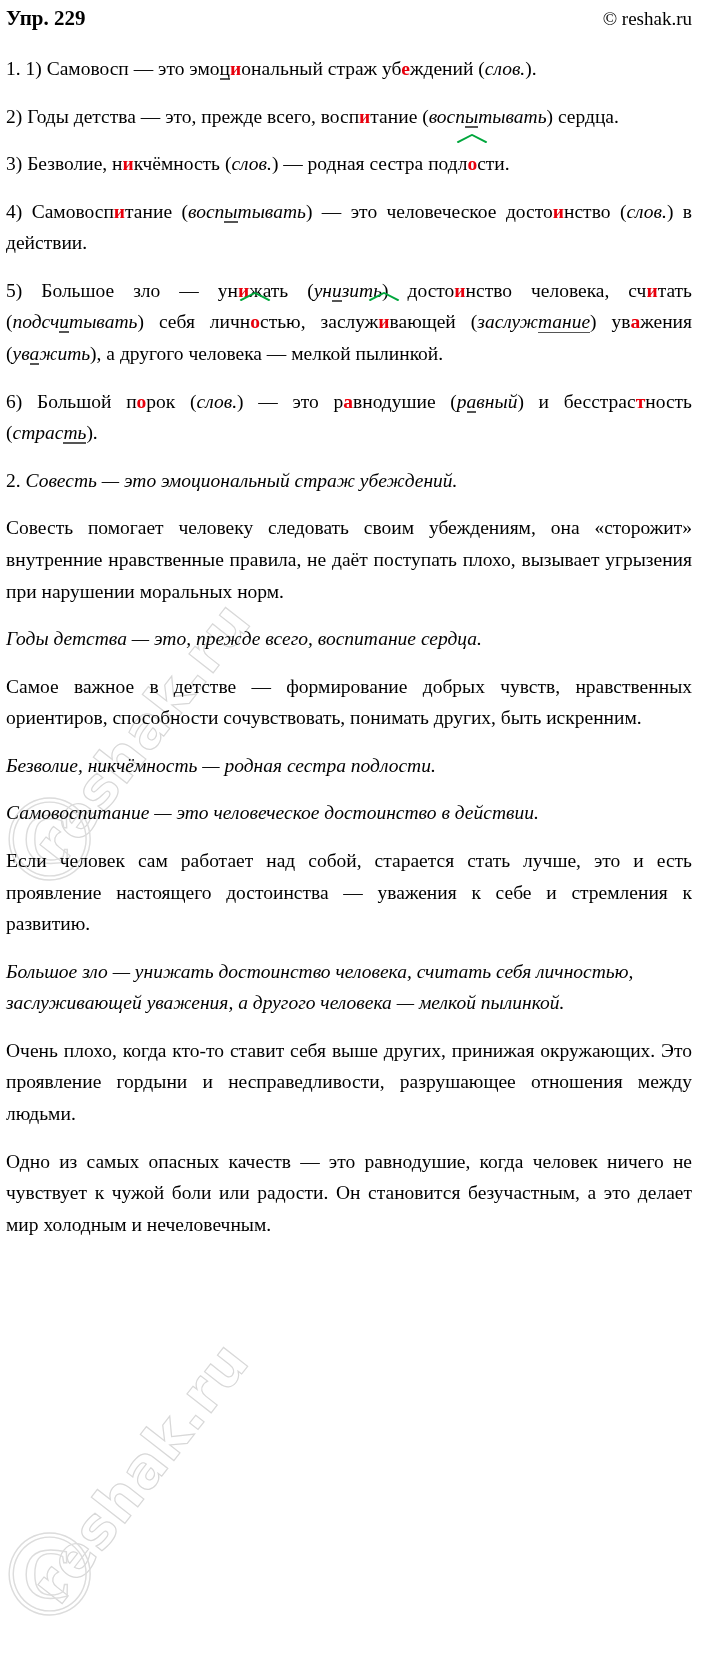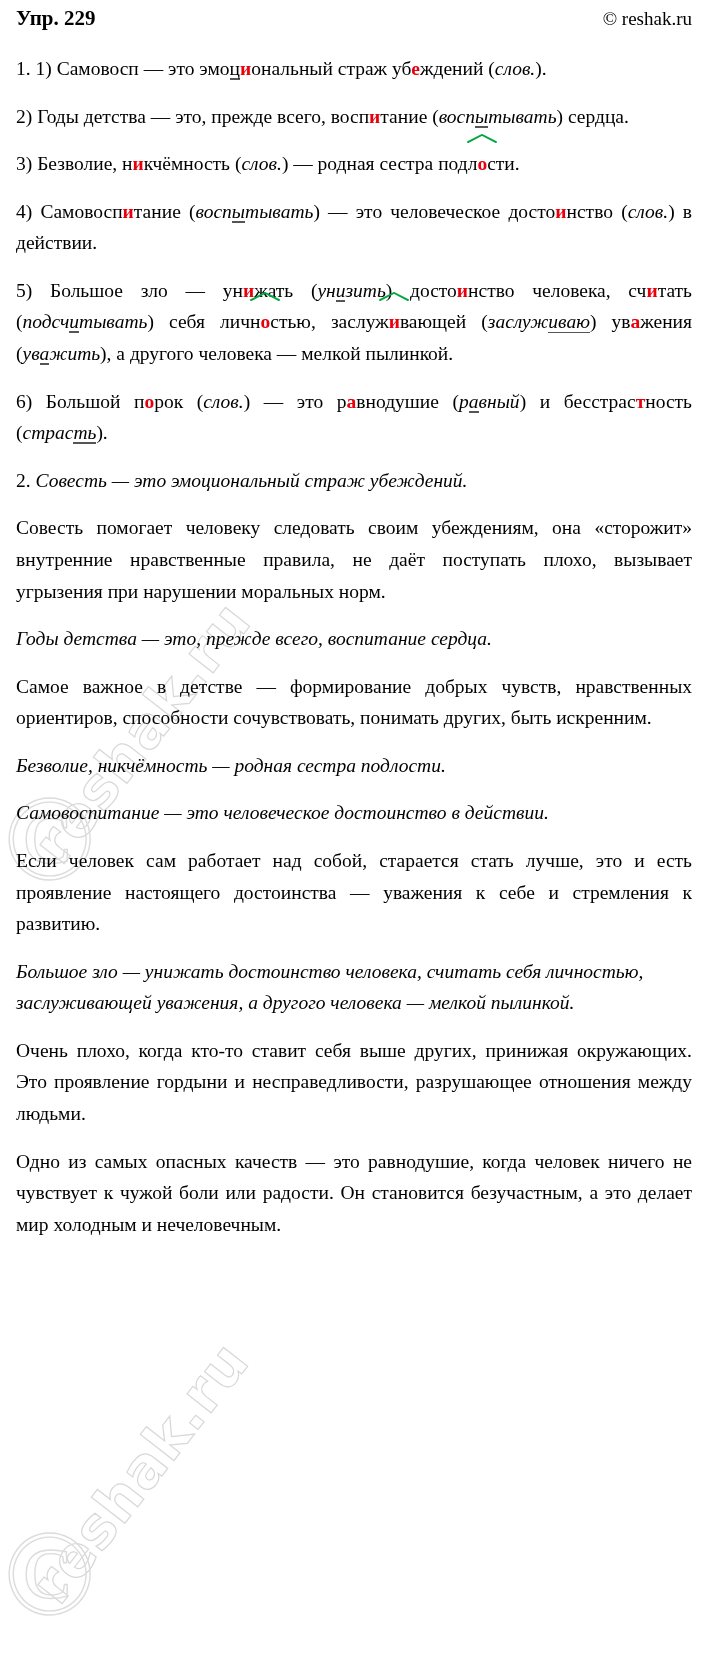--- a/index.html
+++ b/index.html
@@ -39,21 +39,21 @@
     color: transparent;
     -webkit-text-stroke: 1.4px #dcdcdc;
   }
   .wm-c1 { top: 770px;  left: 4px; }
   .wm-c2 { top: 1505px; left: 4px; }
 
   
   .page {
     position: relative;
     z-index: 1;
-    padding: 6px 10px 10px 16px;
+    padding: 6px 10px 10px 6px;
   }
 
   .head {
     display: flex;
     align-items: baseline;
     justify-content: space-between;
     margin-bottom: 22px;
   }
   .head-title {
     font-size: 21px;
@@ -144,21 +144,21 @@
           </span><span class="red">о</span></span><span>сти.</span></div>
       <div class="line"><span>4) </span><span>Самовосп</span><span class="red">и</span><span>тание (</span><span class="it">восп</span><span class="it dbl">ы</span><span class="it">тывать</span><span>) — это человеческое досто</span><span class="red">и</span><span>нство (</span><span class="it">слов.</span><span>) в действии.</span></div>
       <div class="line"><span>5) </span><span>Большое зло — ун</span><span class="red">и</span><span>жать (</span><span class="it">ун</span><span class="it dbl">и</span><span class="it">зить</span><span>) досто</span><span class="red">и</span><span>нство человека, сч</span><span class="red">и</span><span>тать (</span><span class="it">подсч</span><span class="it dbl">и</span><span class="it">тывать</span><span>) себя личн</span><span class="suf"><span class="cap">
             <svg viewBox="0 0 24 10" preserveAspectRatio="none">
               <path d="M1 9 L12 1 L23 9" fill="none" stroke="#00a63c" stroke-width="2" stroke-linecap="round" stroke-linejoin="round"></path>
             </svg>
           </span><span class="red">о</span></span><span>стью, заслуж</span><span class="suf"><span class="cap">
             <svg viewBox="0 0 24 10" preserveAspectRatio="none">
               <path d="M1 9 L12 1 L23 9" fill="none" stroke="#00a63c" stroke-width="2" stroke-linecap="round" stroke-linejoin="round"></path>
             </svg>
-          </span><span class="red">и</span></span><span>вающей (</span><span class="it">заслуж</span><span class="it sgl">иваю</span><span>) ув</span><span class="red">а</span><span>жения (</span><span class="it">ув</span><span class="it dbl">а</span><span class="it">жить</span><span>), а другого человека — мелкой пылинкой.</span></div>
+          </span><span class="red">и</span></span><span>вающей (</span><span class="it">заслуж</span><span class="it sgl">тание</span><span>) ув</span><span class="red">а</span><span>жения (</span><span class="it">ув</span><span class="it dbl">а</span><span class="it">жить</span><span>), а другого человека — мелкой пылинкой.</span></div>
       <div class="line"><span>6) </span><span>Большой п</span><span class="red">о</span><span>рок (</span><span class="it">слов.</span><span>) — это р</span><span class="red">а</span><span>внодушие (</span><span class="it">р</span><span class="it dbl">а</span><span class="it">вный</span><span>) и бесстрас</span><span class="red">т</span><span>ность (</span><span class="it">страс</span><span class="it dbl">ть</span><span>).</span></div>
     </div>
 
   <div id="part2-host">
       <div class="thesis"><span class="nowrap" style="font-style: normal;">2. </span><span>Совесть — это эмоциональный страж убеждений.</span></div>
       <div class="para">Совесть помогает человеку следовать своим убеждениям, она «сторожит» внутренние нравственные правила, не даёт поступать плохо, вызывает угрызения при нарушении моральных норм.</div>
       <div class="thesis"><span>Годы детства — это, прежде всего, воспитание сердца.</span></div>
       <div class="para">Самое важное в детстве — формирование добрых чувств, нравственных ориентиров, способности сочувствовать, понимать других, быть искренним.</div>
       <div class="thesis"><span>Безволие, никчёмность — родная сестра подлости.</span></div>
       <div class="thesis"><span>Самовоспитание — это человеческое достоинство в действии.</span></div>

